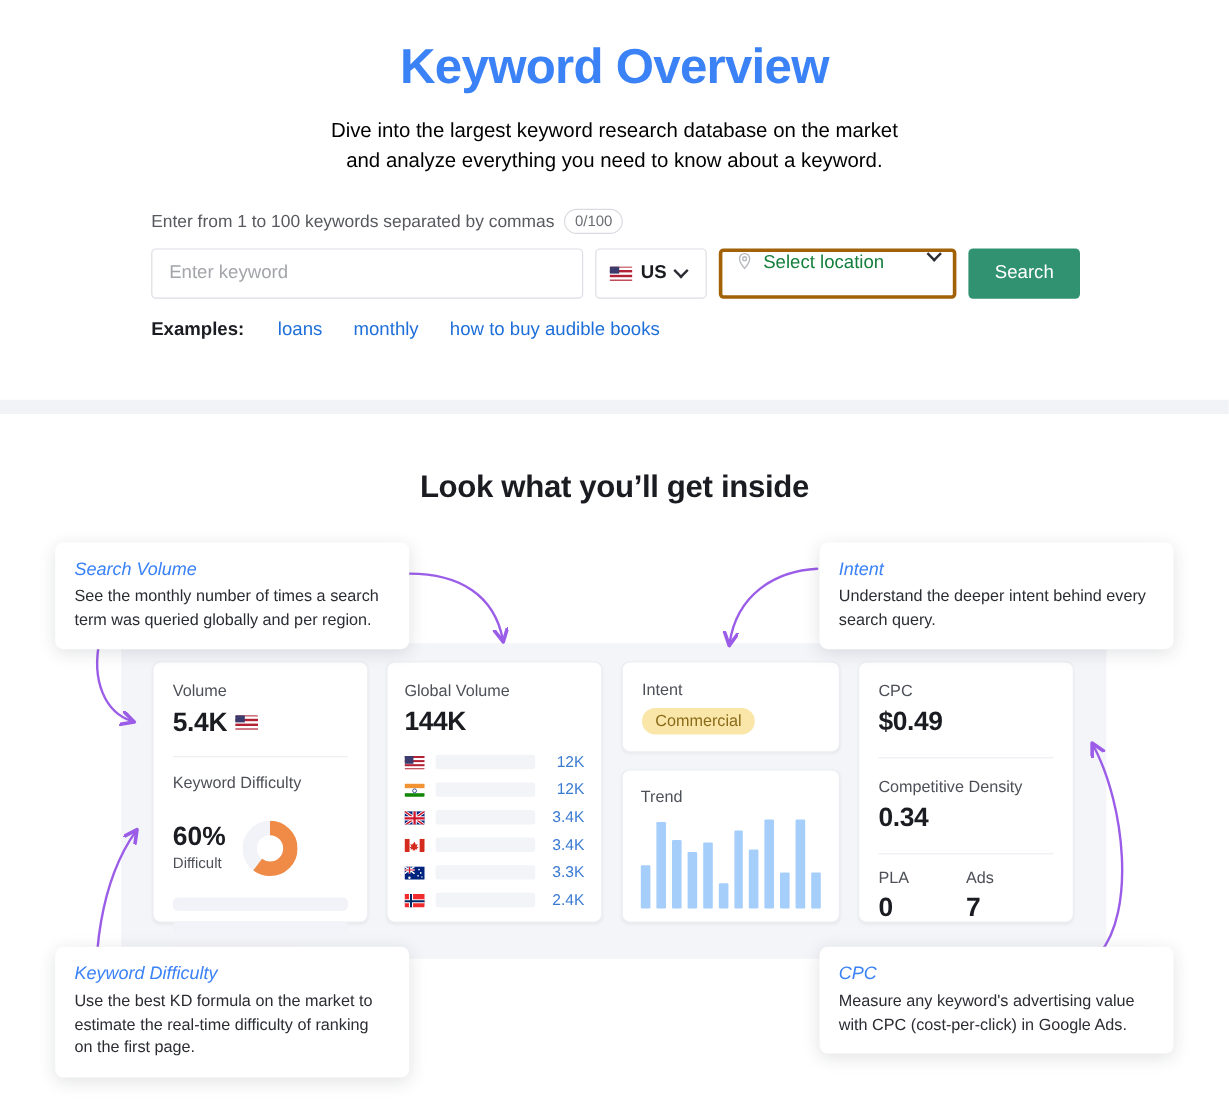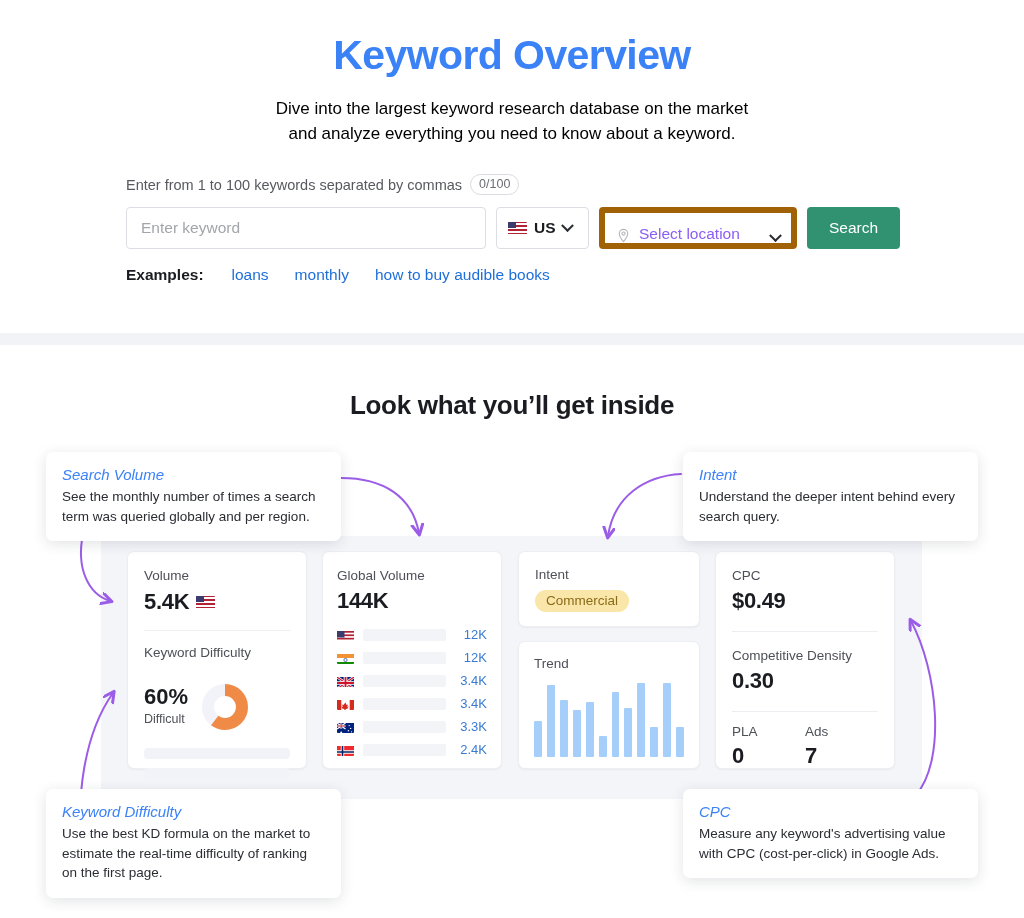--- a/index.html
+++ b/index.html
@@ -51,23 +51,23 @@
   }
   .kw-input::placeholder { color: #a3a5aa; }
   .db-select {
     height: 42px; min-width: 93px;
     border: 1px solid #dcdee3; border-radius: 4px; background: #fff;
     display: flex; align-items: center; gap: 7px; padding: 0 11px;
     font-size: 15.5px; font-weight: 600; color: #1b1c21; cursor: pointer;
   }
   .loc-select {
     height: 42px; width: 198px;
-    border: 6px solid #a16207; border-radius: 4px; background: #fff;
-    display: flex; align-items: flex-end; gap: 8px; padding: 0 11px;
-    font-size: 15.5px; color: #8b5cf6; cursor: pointer;
+    border: 3px solid #a16207; border-radius: 4px; background: #fff;
+    display: flex; align-items: flex-start; gap: 8px; padding: 0 11px;
+    font-size: 15.5px; color: #15803d; cursor: pointer;
   }
   .loc-select .loc-text { flex: 1; }
   .search-btn {
     height: 42px; padding: 0 22px;
     background: #319272; border: none; border-radius: 4px;
     color: #fff; font-size: 15.5px; font-family: inherit; cursor: pointer;
   }
   .examples {
     margin-top: 17px; display: flex; align-items: center; gap: 26px;
     font-size: 15.5px;
@@ -369,21 +369,21 @@
         <div class="trend-bar" style="height: 97%;"></div>
         <div class="trend-bar" style="height: 40%;"></div>
       </div>
   </div>
 
   <div class="card" id="card-cpc">
     <div class="card-lbl">CPC</div>
     <div class="card-val" style="margin-top:5px">$0.49</div>
     <div class="hr" style="margin:17px 0 16px"></div>
     <div class="card-lbl">Competitive Density</div>
-    <div class="card-val" style="margin-top:5px">0.30</div>
+    <div class="card-val" style="margin-top:5px">0.34</div>
     <div class="hr" style="margin:17px 0 0"></div>
     <div class="pla-row">
       <div class="pla-col">
         <div class="card-lbl">PLA</div>
         <div class="card-val" style="margin-top:4px">0</div>
       </div>
       <div class="pla-col">
         <div class="card-lbl">Ads</div>
         <div class="card-val" style="margin-top:4px">7</div>
       </div>

